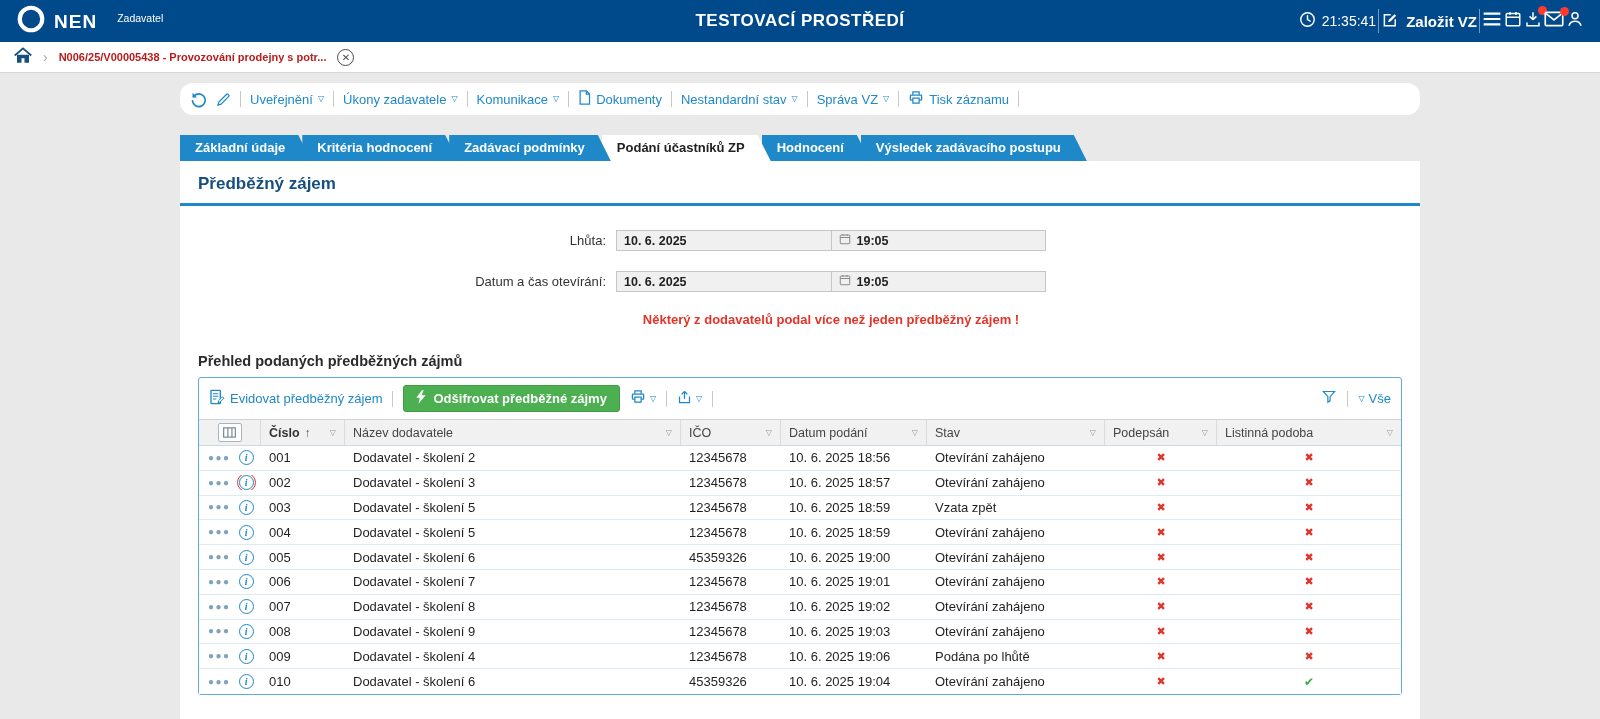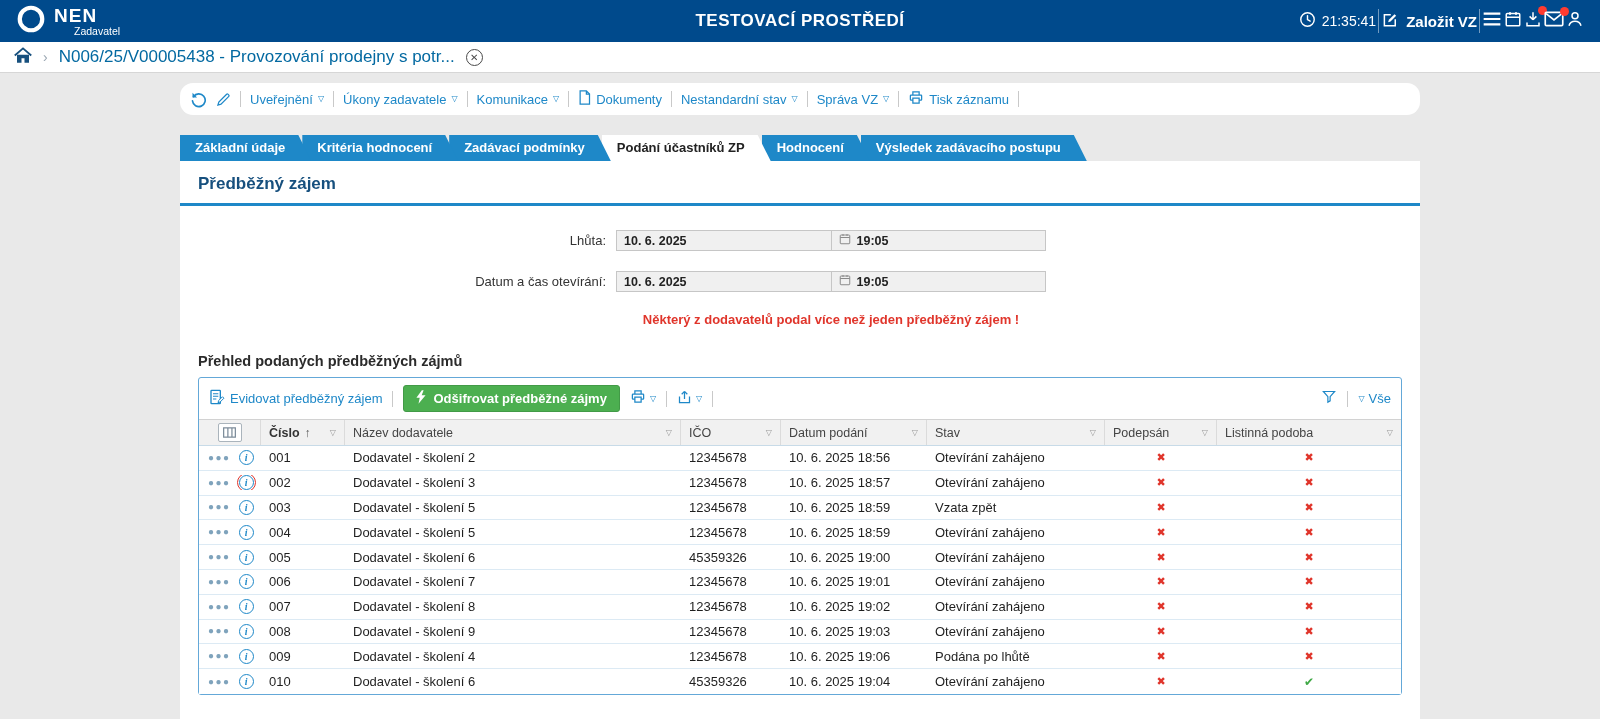--- a/index.html
+++ b/index.html
@@ -9,40 +9,40 @@
     font-family:"Liberation Sans","DejaVu Sans",sans-serif;
     overflow:hidden;
     position:relative;
   }
   
   .topbar {
     height:42px; background:#004A8C; color:#fff;
     display:flex; align-items:center; padding:0 16px; gap:10px; position:relative;
   }
   .brand { display:flex; align-items:center; gap:8px; z-index:2; }
-  .brand-txt { display:flex; flex-direction:column; line-height:1; }
+  .brand-txt { display:flex; flex-direction:row; line-height:1; }
   .brand-name { font-size:19px; font-weight:bold; letter-spacing:1px; }
   .brand-sub { font-size:10.5px; margin-left:20px; margin-top:1px; }
   .env-title {
     position:absolute; left:0; right:0; text-align:center;
     font-size:17px; font-weight:bold; letter-spacing:.5px; z-index:1;
   }
   .top-right { margin-left:auto; display:flex; align-items:center; gap:2px; z-index:2; }
   .sep-v { width:1px; height:24px; background:rgba(255,255,255,.45); }
   .clock-group { display:flex; align-items:center; gap:6px; font-size:14px; }
   .createvz { display:flex; align-items:center; gap:7px; font-size:15px; font-weight:bold; cursor:pointer; }
   .icon-btn { position:relative; display:flex; cursor:pointer; }
   .badge { position:absolute; top:-4px; right:-5px; width:9px; height:9px; border-radius:50%; background:#ff3b30; }
   
   .crumbbar {
     height:31px; background:#fff; border-bottom:1px solid #d6d6d6;
     display:flex; align-items:center; padding:0 14px; gap:11px;
   }
   .crumb-chev { color:#9aa7b2; font-size:14px; }
-  .crumb-text { font-weight:normal; font-size:17px; color:#0369a1; cursor:pointer; }
+  .crumb-text { font-weight:bold; font-size:11px; color:#b91c1c; cursor:pointer; }
   .crumb-close {
     width:17px; height:17px; border:1.6px solid #4a4a4a; border-radius:50%;
     display:flex; align-items:center; justify-content:center;
     font-size:10px; font-weight:bold; color:#4a4a4a; cursor:pointer;
   }
   
   .actionbar {
     width:1240px; margin:10px auto 0; background:#fff; height:32px;
     display:flex; align-items:center; padding:0 10px; gap:9px;border-radius:13px;
   }

